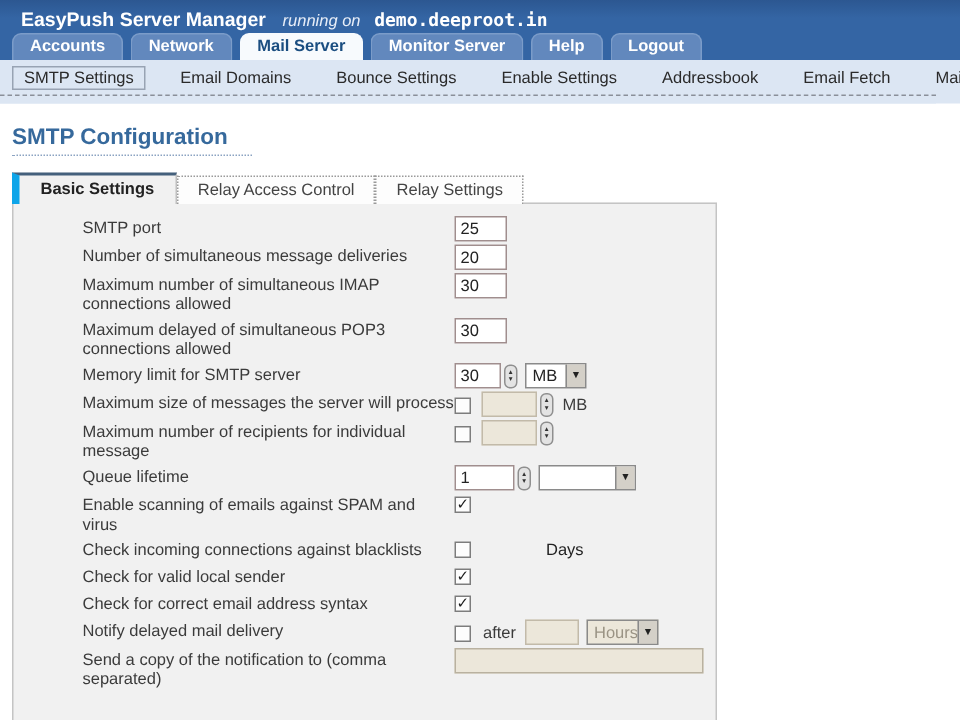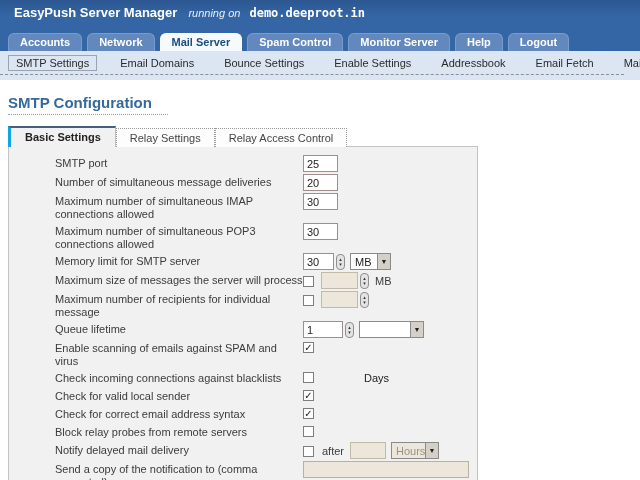--- a/index.html
+++ b/index.html
@@ -7,21 +7,21 @@
   body {
     width: 640px; height: 480px; overflow: hidden;
     background: var(--page-bg, #ffffff);
     font-family: "Liberation Sans", sans-serif;
     font-size: 11px; color: #3b3b3b;
   }
 
   
   .header {
     background: linear-gradient(to bottom, var(--header-blue-dark, #2c5791), var(--header-blue, #3465a4) 30%);
-    height: 51px; position: relative;
+    height: 40px; position: relative;
   }
   .title-row { padding: 5px 0 0 14px; white-space: nowrap; }
   .app-title { color: #fff; font-weight: bold; font-size: 13px; }
   .running-on { color: #e8eef8; font-style: italic; font-size: 11px; margin-left: 8px; }
   .hostname { color: #fff; font-weight: bold; font-size: 12px; font-family: "DejaVu Sans Mono", monospace; margin-left: 6px; }
   .htabs { position: absolute; bottom: 0; left: 8px; display: flex; }
   .htab {
     background: var(--tab-inactive, #6288bd); color: #fff; font-weight: bold; font-size: 11px;
     padding: 2px 11px 3px 11px; margin-right: 5px;
     border-radius: 6px 6px 0 0; cursor: pointer;
@@ -52,21 +52,21 @@
   
   .ptabs { display: flex; margin-left: 8px; position: relative; z-index: 2; margin-bottom: -1px; align-items: flex-end; }
   .ptab {
     font-size: 11px; color: #444; padding: 3px 13px 3px 13px; cursor: pointer;
     border-top: 1px dotted #9a9a9a; border-left: 1px dotted #9a9a9a; border-right: 1px dotted #9a9a9a;
     background: #fdfdfd;
   }
   .ptab.active {
     background: var(--form-bg, #f1f1f1); color: #222; font-weight: bold;
     border-top: 2px solid var(--ptab-accent, #44607c);
-    border-left: 3px solid #0ea5e9; border-right: 1px solid #c0c0c0;
+    border-left: 5px solid #0ea5e9; border-right: 1px solid #c0c0c0;
     padding: 3px 14px 4px 14px;
   }
 
   
   .form-box {
     width: 470px; margin-left: 8px;
     background: var(--form-bg, #f1f1f1);
     border: 1px solid #c4c4c4;
   }
   .form-rows { padding: 7px 0 5px 0; }
@@ -117,21 +117,20 @@
 <div class="header">
   <div class="title-row">
     <span class="app-title">EasyPush Server Manager</span>
     <span class="running-on">running on</span>
     <span class="hostname">demo.deeproot.in</span>
   </div>
   <div class="htabs" id="header-tabs">
       <div class="htab">Accounts</div>
       <div class="htab">Network</div>
       <div class="htab active">Mail Server</div>
-      <div class="htab">Spam Control</div>
       <div class="htab">Monitor Server</div>
       <div class="htab">Help</div>
       <div class="htab">Logout</div>
     </div>
 </div>
 
 <div class="subnav">
   <div class="subnav-inner" id="subnav-items">
       <span class="subnav-item active">SMTP Settings</span>
       <span class="subnav-item">Email Domains</span>
@@ -142,22 +141,22 @@
       <span class="subnav-item">Mail Templates</span>
     </div>
   <div class="subnav-pad"></div>
 </div>
 
 <div>
   <h1 class="page-title">SMTP Configuration</h1>
 
   <div class="ptabs" id="page-tabs">
       <div class="ptab active">Basic Settings</div>
+      <div class="ptab">Relay Access Control</div>
       <div class="ptab">Relay Settings</div>
-      <div class="ptab">Relay Access Control</div>
     </div>
 
   <div class="form-box">
     <div class="form-rows" id="form-rows">
         <div class="form-row">
           <div class="row-label">SMTP port</div>
           <div class="row-control">
             <span class="tinput" style="width: 35px;">25</span>
           </div>
         </div>
@@ -167,21 +166,21 @@
             <span class="tinput" style="width: 35px;">20</span>
           </div>
         </div>
         <div class="form-row">
           <div class="row-label">Maximum number of simultaneous IMAP connections allowed</div>
           <div class="row-control">
             <span class="tinput" style="width: 35px;">30</span>
           </div>
         </div>
         <div class="form-row">
-          <div class="row-label">Maximum number of simultaneous POP3 connections allowed</div>
+          <div class="row-label">Maximum delayed of simultaneous POP3 connections allowed</div>
           <div class="row-control">
             <span class="tinput" style="width: 35px;">30</span>
           </div>
         </div>
         <div class="form-row">
           <div class="row-label">Memory limit for SMTP server</div>
           <div class="row-control">
             <span class="ctl-group">
               <span class="tinput" style="width: 31px;">30</span>
               <span class="spinner">
@@ -255,26 +254,20 @@
         <div class="form-row">
           <div class="row-label">Check for valid local sender</div>
           <div class="row-control">
             <span class="checkbox">✓</span>
           </div>
         </div>
         <div class="form-row">
           <div class="row-label">Check for correct email address syntax</div>
           <div class="row-control">
             <span class="checkbox">✓</span>
-          </div>
-        </div>
-        <div class="form-row">
-          <div class="row-label">Block relay probes from remote servers</div>
-          <div class="row-control">
-            <span class="checkbox"></span>
           </div>
         </div>
         <div class="form-row">
           <div class="row-label">Notify delayed mail delivery</div>
           <div class="row-control">
             <span class="ctl-group">
               <span class="checkbox"></span>
               <span class="inline-label">after</span>
               <span class="tinput disabled" style="width: 36px;"></span>
               <span class="uiselect disabled">

